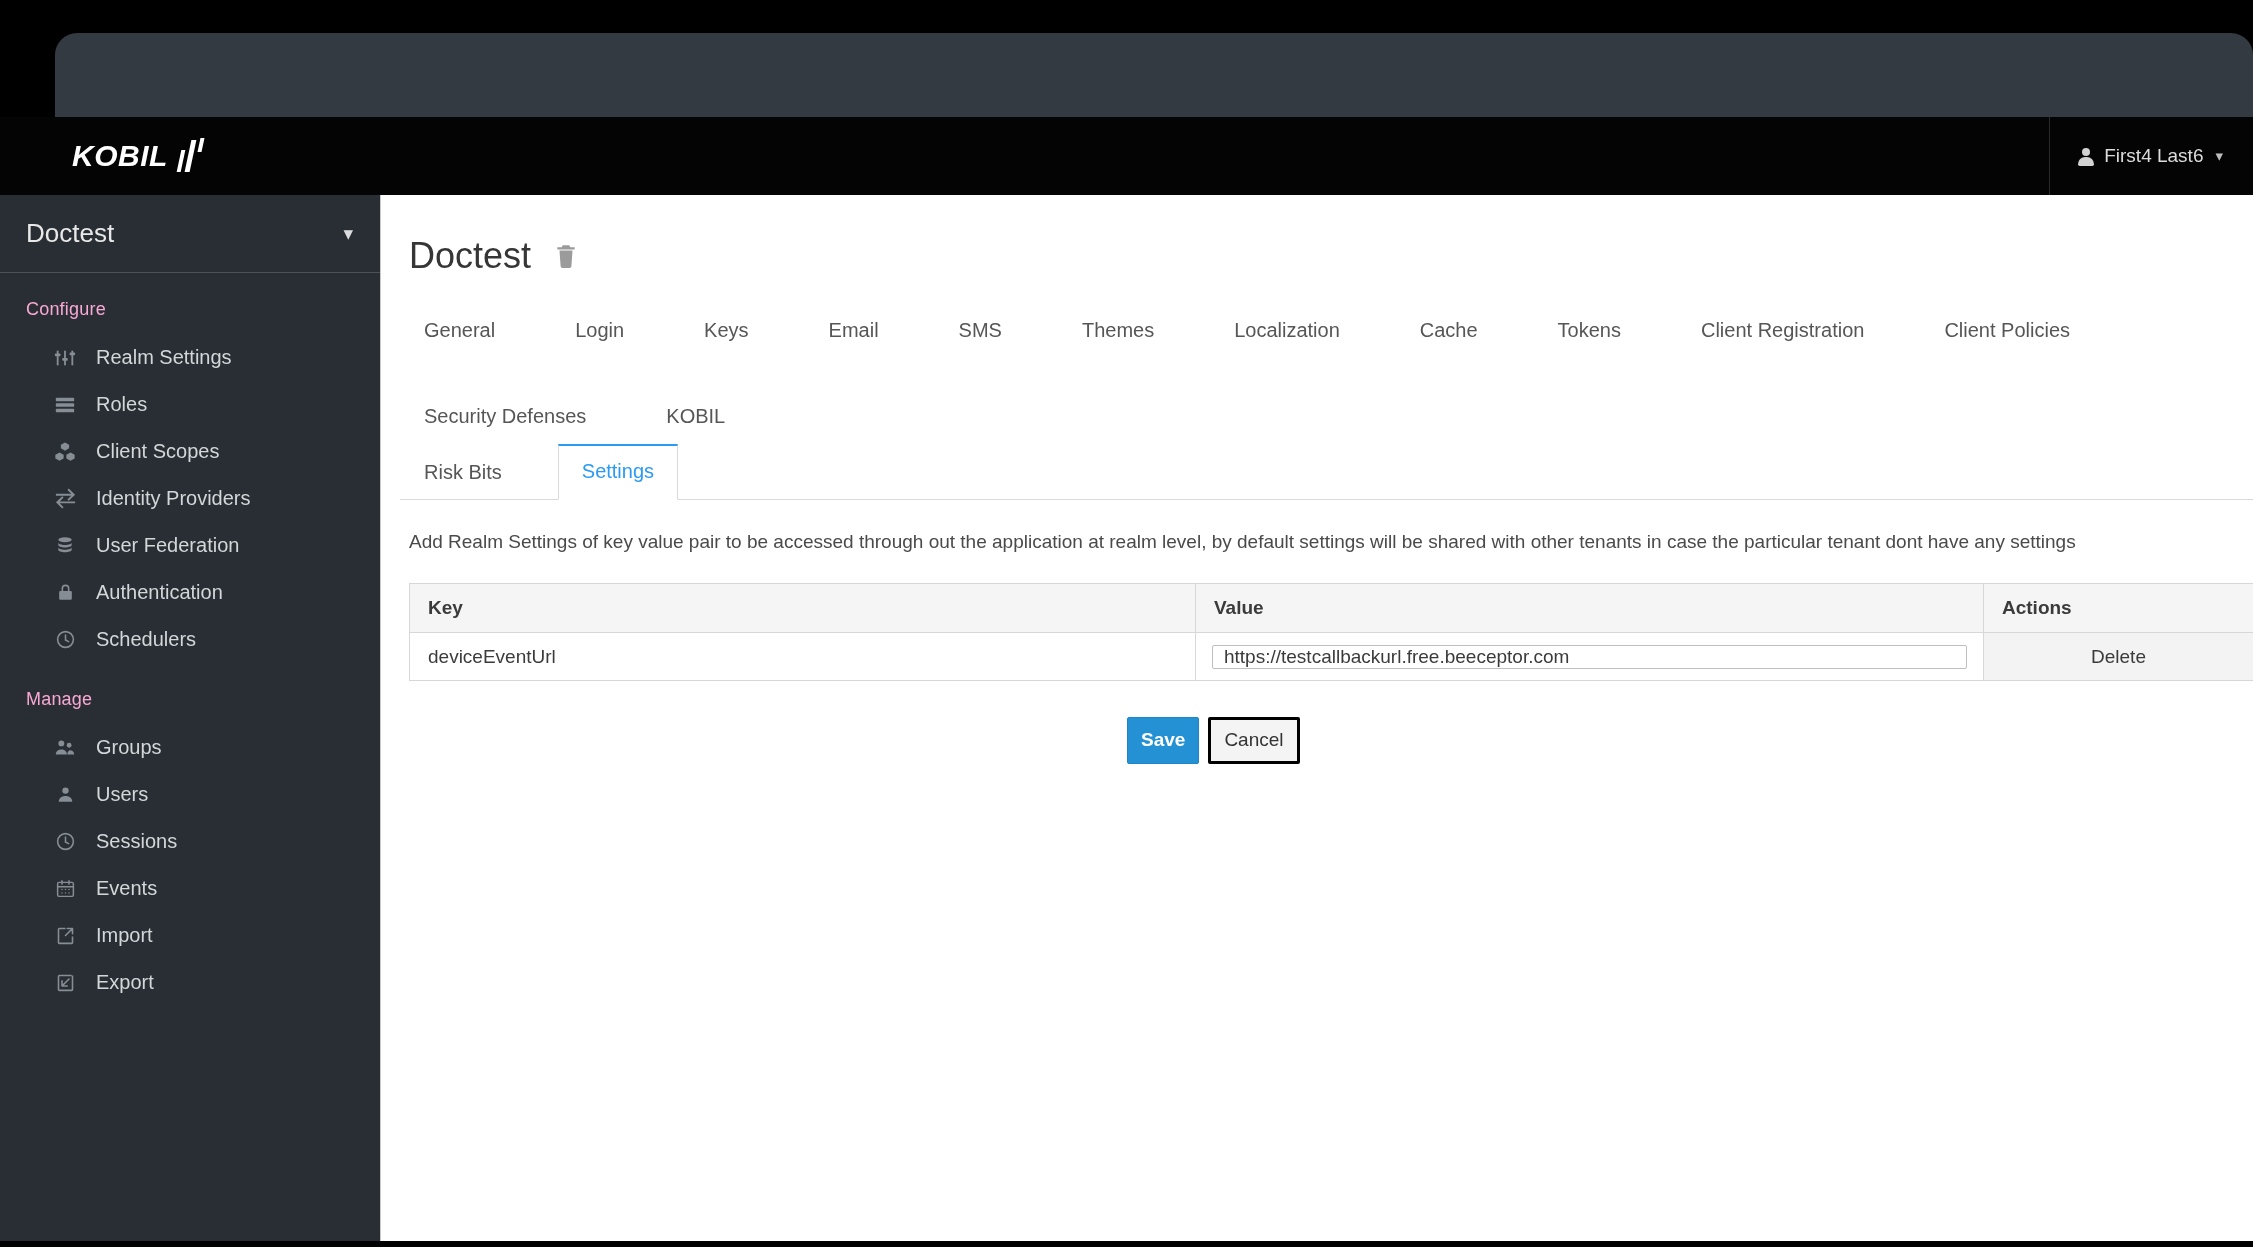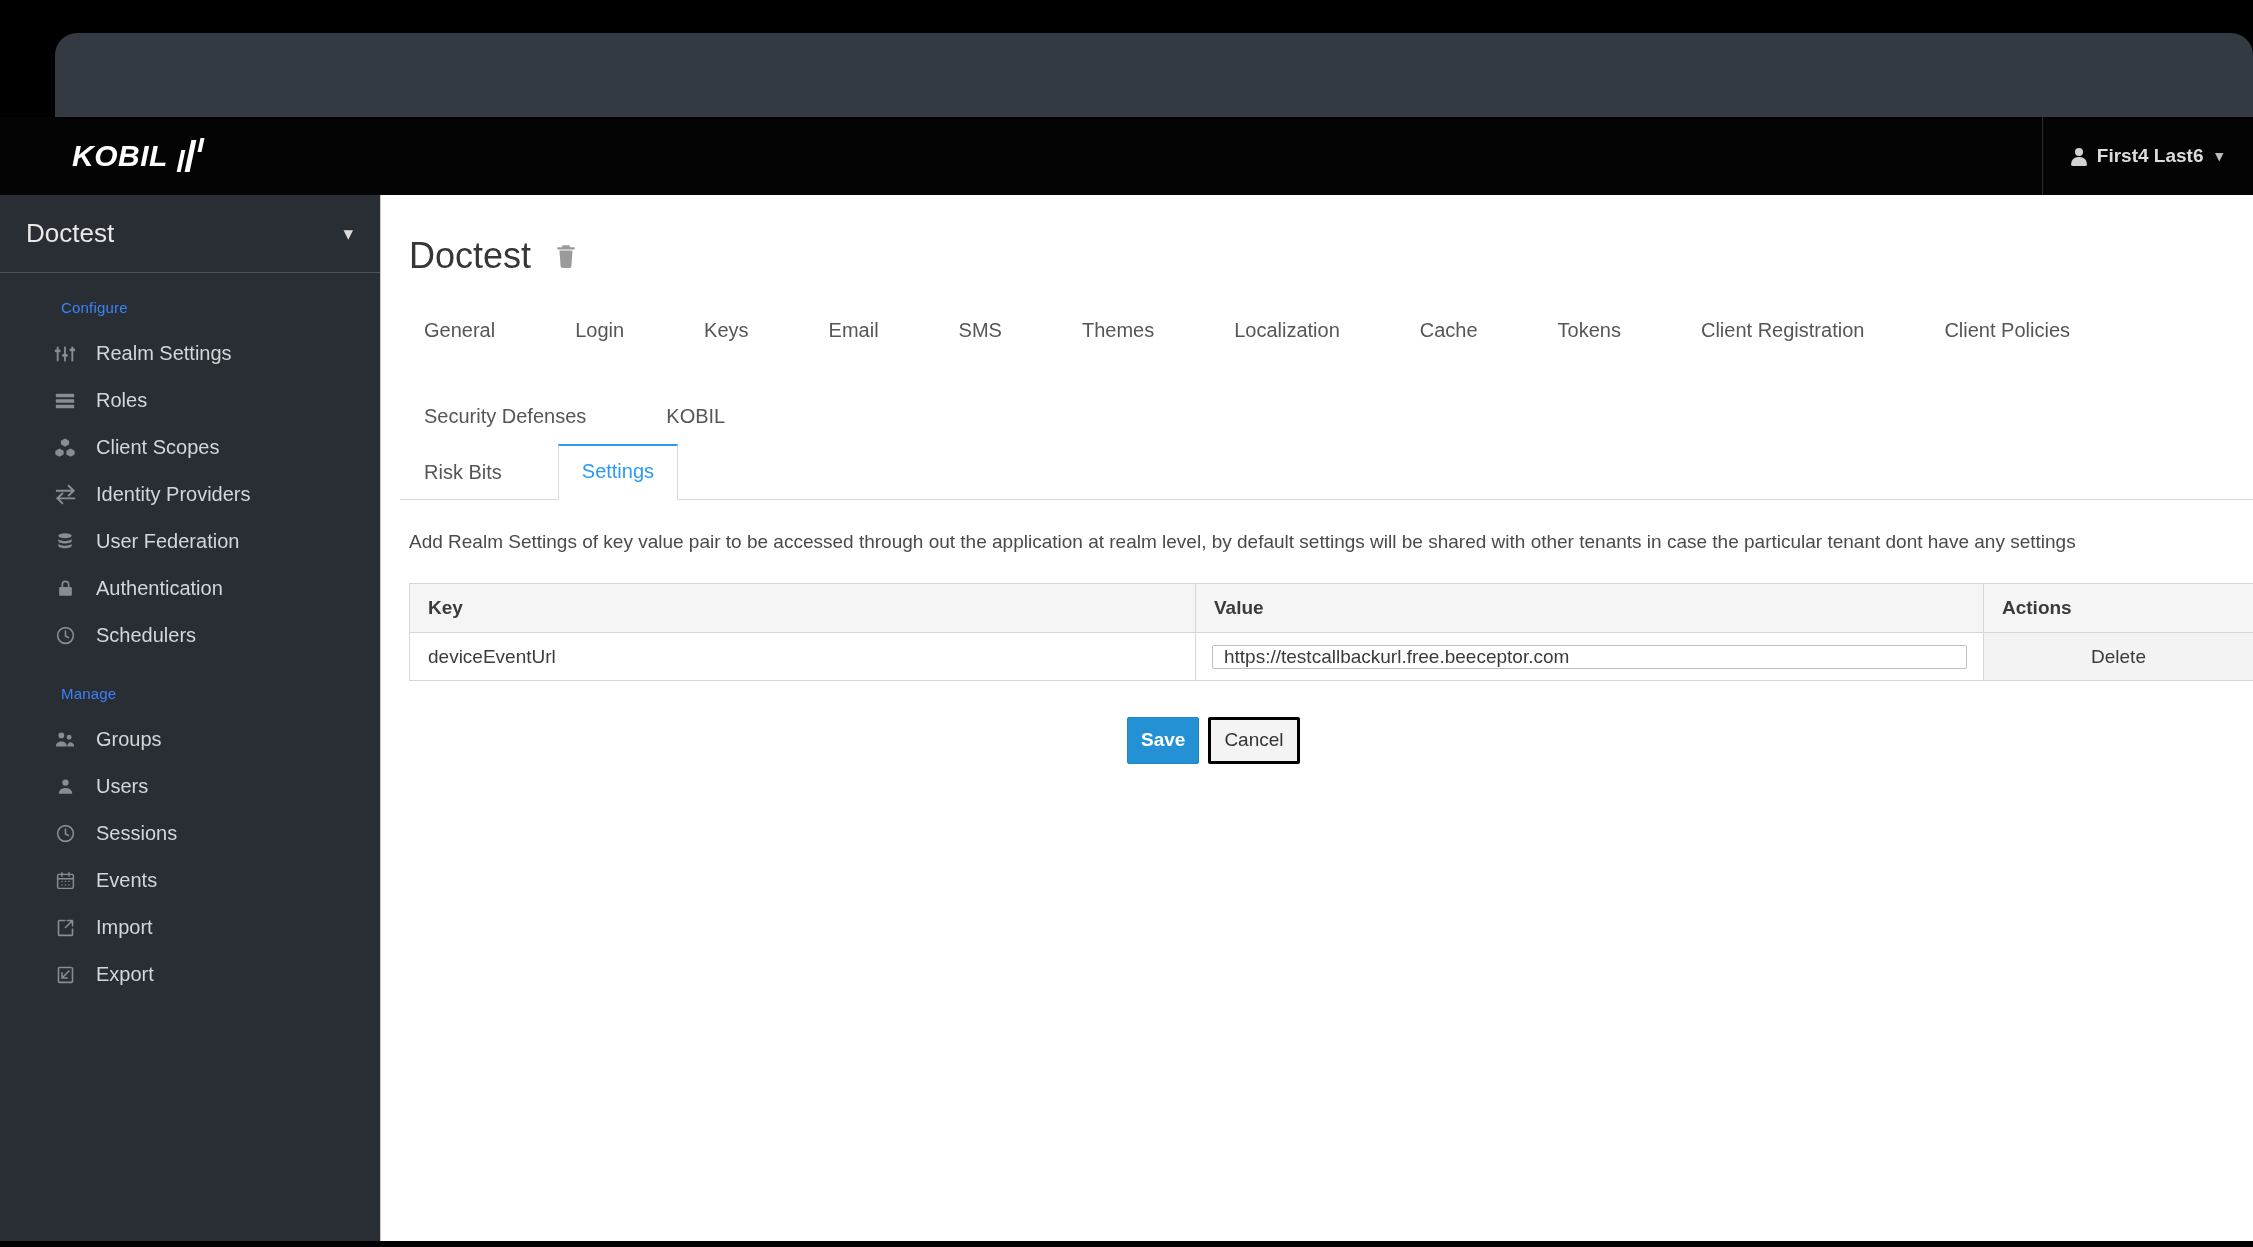--- a/index.html
+++ b/index.html
@@ -89,21 +89,20 @@
 
   #navbar-right {
     position: absolute;
     right: 0; top: 0;
     height: 78px;
     display: flex;
     align-items: center;
     padding-right: 30px;
     padding-left: 28px;
     border-left: 1px solid #2a2a2a;
-    font-weight: bold;
   }
   #navbar-right .avatar-icon {
     width: 16px; height: 17px;
     margin-right: 10px;
     display: inline-block;
     position: relative;
   }
   #navbar-right .avatar-icon::before {
     content: ""; position: absolute;
     left: 4px; top: 0; width: 8px; height: 8px;
@@ -144,25 +143,24 @@
     cursor: pointer;
   }
   #realm-selector .realm-name {
     color: #e8e8e8;
     font-size: 26px;
     font-weight: 300;
   }
   #realm-selector .caret { color: #dcdcdc; font-size: 19px; }
 
   .nav-section-title {
-    color: #3b82f6;
-    font-size: 15px;
+    color: #f9a8d4;
+    font-size: 18px;
     padding: 26px 0 14px 26px;
     letter-spacing: .2px;
-    margin-left: 35px;
   }
   .nav-item {
     display: flex;
     align-items: center;
     height: 47px;
     padding-left: 52px;
     cursor: pointer;
   }
   .nav-item .nav-icon {
     width: 26px;

